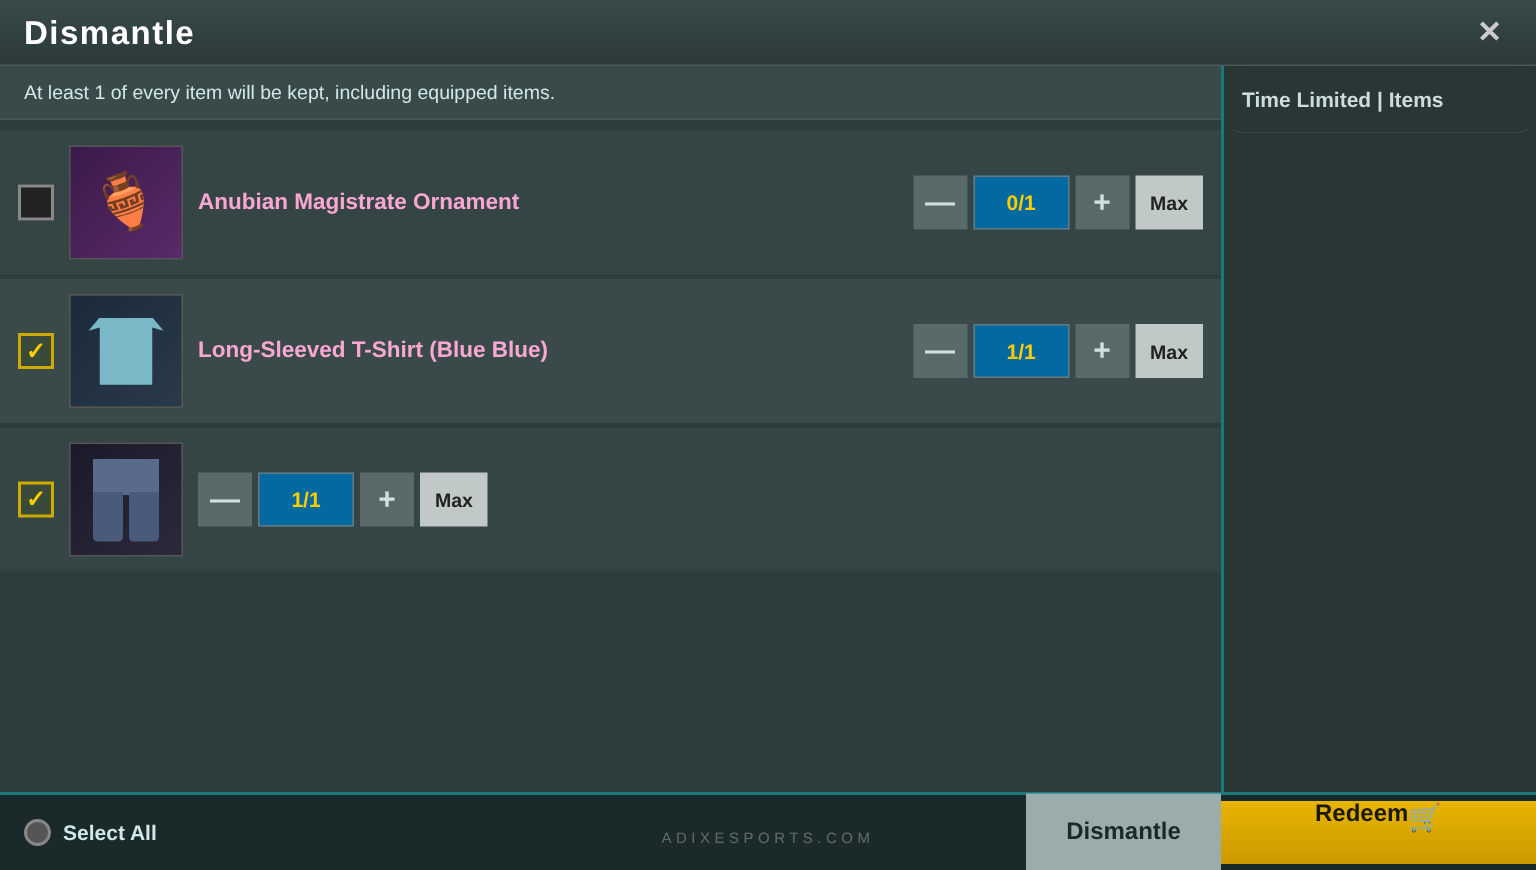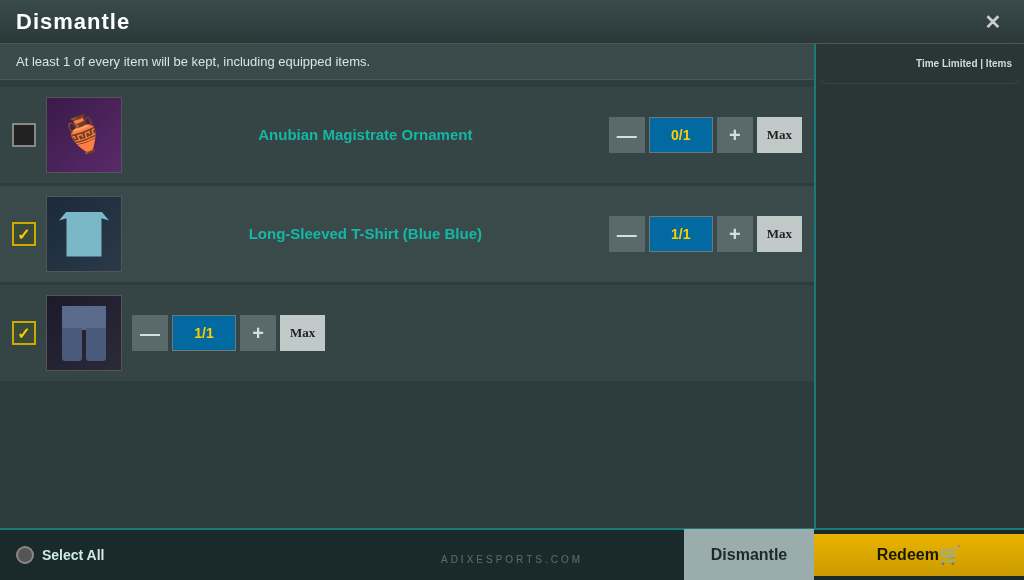--- a/index.html
+++ b/index.html
@@ -177,25 +177,24 @@
       position: absolute;
       top: 0;
       left: 0;
       width: 100%;
       height: 45%;
       background: #5a6a8a;
     }
 
     .item-name {
       flex: 1;
-      color: #14b8a6;
+      color: #f9a8d4;
       font-size: 15px;
       font-weight: bold;
       line-height: 1.3;
-      text-align: center;
     }
 
     .item-controls {
       display: flex;
       align-items: center;
       gap: 4px;
       flex-shrink: 0;
     }
 
     .ctrl-btn {
@@ -227,21 +226,20 @@
 
     .max-btn {
       height: 36px;
       padding: 0 10px;
       background: #c0c8c8;
       color: #222;
       font-size: 13px;
       font-weight: bold;
       border: none;
       cursor: pointer;
-      font-family: Liberation Serif, serif;
     }
 
     
     .right-panel {
       width: 210px;
       background: #2a3535;
       display: flex;
       flex-direction: column;
       border-left: 2px solid #1a7a7a;
     }
@@ -254,23 +252,23 @@
       font-weight: bold;
       text-align: center;
       cursor: pointer;
       border-bottom: 2px solid #1a7a7a;
     }
 
     .tab-time-limited {
       padding: 14px 12px;
       background: #2a3535;
       color: #ccdddd;
-      font-size: 10px;
-      font-weight: bold;
-      text-align: right;
+      font-size: 14px;
+      font-weight: bold;
+      text-align: left;
       cursor: pointer;
       border-bottom: 1px solid #3a4545;
       border-radius: 13px;
     }
 
     
     .bottom-bar {
       height: 52px;
       background: #1a2a2a;
       display: flex;
@@ -350,21 +348,20 @@
     .redeem-btn {
       width: 210px;
       height: 42px;
       background: linear-gradient(180deg, #e8b400 0%, #cc9a00 100%);
       color: #1a1a00;
       font-size: 16px;
       font-weight: bold;
       border: none;
       cursor: pointer;
       display: flex;
-      align-items: center;
       justify-content: center;
       gap: 0;
     }
 
     .cart-icon {
       font-size: 18px;
     }
 
     .watermark {
       position: absolute;

